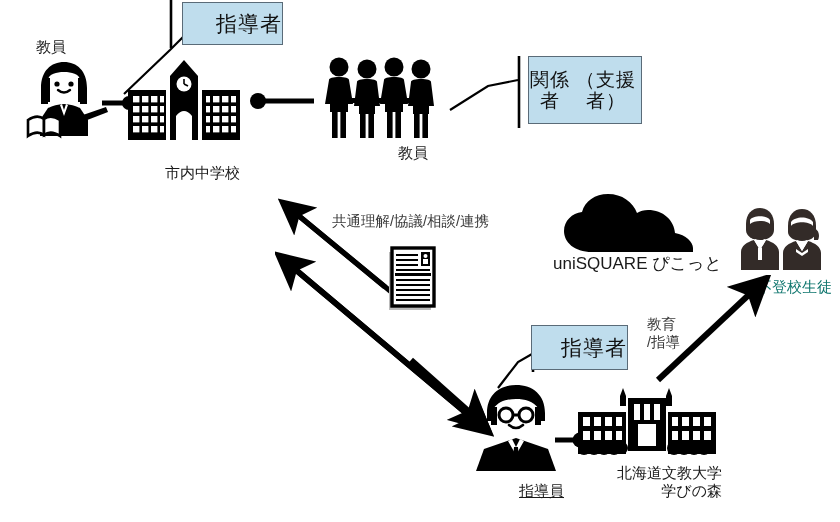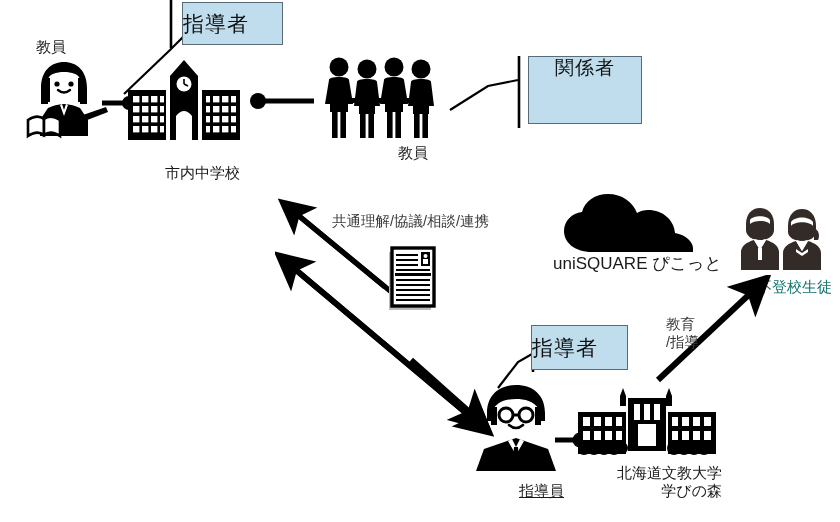--- a/index.html
+++ b/index.html
@@ -25,21 +25,21 @@
     white-space: nowrap;
     font-family: "Liberation Sans", "DejaVu Sans", sans-serif;
   }
   .lbl.center { text-align: right; }
   .callout-box {
     position: absolute;
     background: #bfdded;
     border: 1.6px solid #5a6b78;
     display: flex;
     align-items: center;
-    justify-content: flex-start;
+    justify-content: flex-end;
     box-sizing: border-box;
     color: #111111;
     font-size: 21px;
     letter-spacing: 1px;
     line-height: 1.12;
     text-align: center;
     font-family: "Liberation Sans", "DejaVu Sans", sans-serif;
   }
   .callout-box.two-line { font-size: 19px; }
   .arrow-label {
@@ -193,22 +193,23 @@
 
   <div class="callout-box" style="left:182px; top:2px; width:101px; height:43px;">
     <span>指導者</span>
   </div>
 
   <svg class="icon-svg" style="left:440px; top:48px;" width="100" height="92" viewBox="0 0 100 92">
     <polyline points="10,62 48,38 78,32" fill="none" stroke="#000000" stroke-width="2.2"></polyline>
     <line x1="79" y1="8" x2="79" y2="80" stroke="#000000" stroke-width="2.6"></line>
   </svg>
 
-  <div class="callout-box two-line" style="left:528px; top:56px; width:114px; height:68px; flex-direction:column;">
+  <div class="callout-box two-line" style="left:528px; top:56px; width:114px; height:68px; flex-direction:row;">
     <span>関係者</span>
+    <span>（支援者）</span>
   </div>
 
   <svg class="icon-svg" style="left:275px; top:195px;" width="260" height="250" viewBox="0 0 260 250">
     <defs>
       <marker id="ah" markerWidth="7" markerHeight="7" refX="3.2" refY="3.5" orient="auto" markerUnits="strokeWidth">
         <path d="M0,0 L7,3.5 L0,7 L1.6,3.5 Z" fill="#000000"></path>
       </marker>
     </defs>
 
     <line x1="110" y1="92" x2="18" y2="16" stroke="#000000" stroke-width="5.2" marker-end="url(#ah)"></line>
@@ -276,21 +277,21 @@
 
   <svg class="icon-svg" style="left:650px; top:275px;" width="130" height="110" viewBox="0 0 130 110">
     <defs>
       <marker id="ah2" markerWidth="7" markerHeight="7" refX="3.2" refY="3.5" orient="auto" markerUnits="strokeWidth">
         <path d="M0,0 L7,3.5 L0,7 L1.6,3.5 Z" fill="#000000"></path>
       </marker>
     </defs>
     <line x1="8" y1="105" x2="105" y2="14" stroke="#000000" stroke-width="6" marker-end="url(#ah2)"></line>
   </svg>
 
-  <div class="arrow-label" style="left:666px; top:315px;">
+  <div class="arrow-label" style="left:647px; top:315px;">
     <div>教育</div>
     <div>/指導</div>
   </div>
 
   <svg class="icon-svg" style="left:480px; top:320px;" width="70" height="80" viewBox="0 0 70 80">
     <polyline points="18,68 38,42 52,34" fill="none" stroke="#000000" stroke-width="2.2"></polyline>
     <line x1="53" y1="5" x2="53" y2="52" stroke="#000000" stroke-width="2.6"></line>
   </svg>
 
   <div class="callout-box" style="left:531px; top:325px; width:97px; height:45px;">

